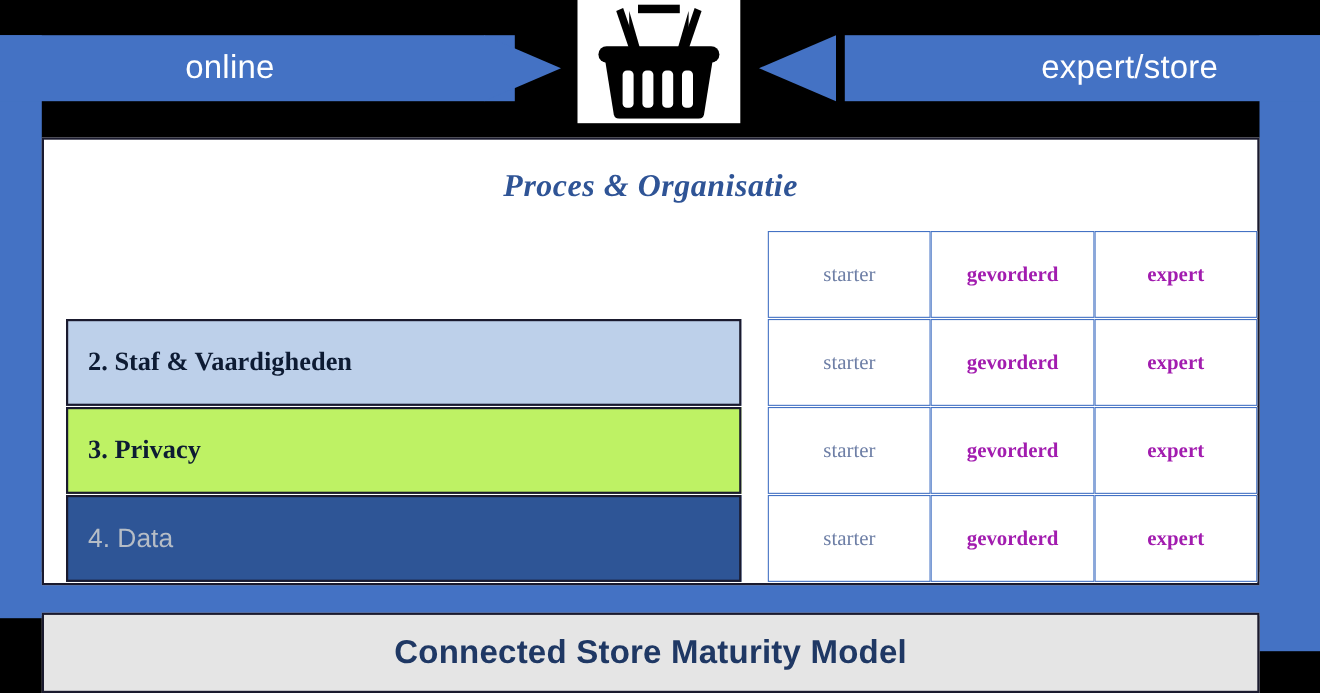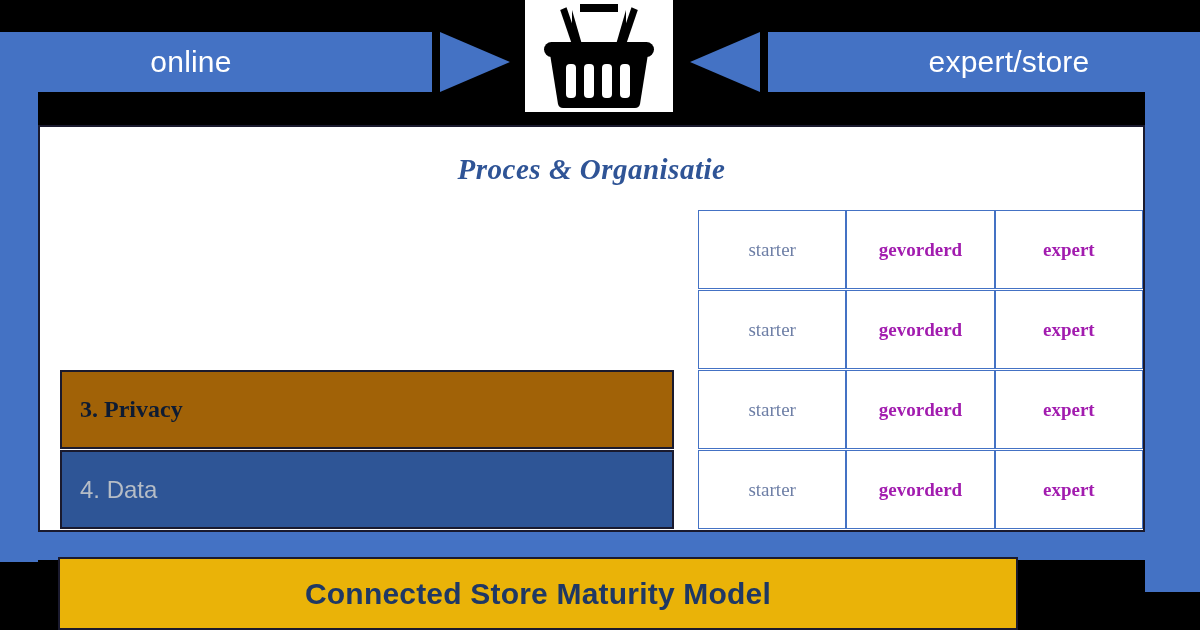--- a/index.html
+++ b/index.html
@@ -20,21 +20,21 @@
     position:absolute;left:1145px;top:32px;width:55px;height:560px;
     background:#4472C4;
   }
   .blue-bottom{
     position:absolute;left:0;top:520px;width:1160px;height:40px;
     background:#4472C4;
   }
 
   
   .band{
-    position:absolute;top:32px;height:60px;background:#4472C4;
+    position:absolute;top:32px;height:60px;background:#4472C4;padding-left:36px;
   }
   .band-left{left:0;width:432px;}
   .band-right{left:768px;width:432px;}
   .band-label{
     position:absolute;top:0;left:0;right:0;height:60px;
     display:flex;align-items:center;justify-content:center;
     color:#ffffff;font-size:30px;letter-spacing:.2px;
     font-family:"Liberation Sans", sans-serif;
   }
   .band-left .band-label{padding-right:50px;}
@@ -81,43 +81,43 @@
   .mlabel{
     position:absolute;left:0;top:0;width:614px;height:79px;
     border:2px solid #1a1a2e;box-sizing:border-box;
     display:flex;align-items:center;
     padding-left:18px;
     font-size:24px;font-weight:bold;color:#0d1b33;
     font-family:"Liberation Serif", serif;
   }
   .mrow.r1 .mlabel{background:#D9E1F2;}
   .mrow.r2 .mlabel{background:#BDD0EA;}
-  .mrow.r3 .mlabel{background:#a16207;font-family:Liberation Serif, serif;}
+  .mrow.r3 .mlabel{background:#bef264;font-family:Liberation Serif, serif;}
   .mrow.r4 .mlabel{background:#2E5596;color:#B6BDC6;font-weight:normal;
                    font-family:"Liberation Sans", sans-serif;font-size:24px;}
 
   .mlevels{
     position:absolute;left:625px;top:0;width:458px;height:79px;
     display:flex;
   }
   .mcell{
     flex:1;height:79px;box-sizing:border-box;
     border:1px solid #4472C4;
     background:#ffffff;
     display:flex;align-items:center;justify-content:center;
     font-size:19px;font-weight:bold;color:#a21caf;
     font-family:"Liberation Serif", serif;
   }
   .mcell.lvl-starter{color:#6E7FA6;font-weight:normal;margin-left:13px;}
 
   
   .footer{
-    position:absolute;left:38px;top:557px;width:960px;height:73px;
-    background:#eab308;border:2px solid #1a1a2e;box-sizing:border-box;
-    display:flex;align-items:center;justify-content:center;margin-left:20px;
+    position:absolute;left:38px;top:557px;width:1107px;height:73px;
+    background:#e5e5e5;border:2px solid #1a1a2e;box-sizing:border-box;
+    display:flex;align-items:center;justify-content:center;
   }
   .footer-text{
     color:#1F3864;font-size:30px;font-weight:bold;
     font-family:"Liberation Sans", sans-serif;
     letter-spacing:.2px;
   }
 </style>
 </head>
 <body>
 
@@ -160,20 +160,21 @@
 
       <div class="mrow r1">
         <div class="mlevels">
           <div class="mcell lvl-starter">starter</div>
           <div class="mcell lvl-gevorderd">gevorderd</div>
           <div class="mcell lvl-expert">expert</div>
         </div>
       </div>
 
       <div class="mrow r2">
+        <div class="mlabel">2. Staf &amp; Vaardigheden</div>
         <div class="mlevels">
           <div class="mcell lvl-starter">starter</div>
           <div class="mcell lvl-gevorderd">gevorderd</div>
           <div class="mcell lvl-expert">expert</div>
         </div>
       </div>
 
       <div class="mrow r3">
         <div class="mlabel">3. Privacy</div>
         <div class="mlevels">

